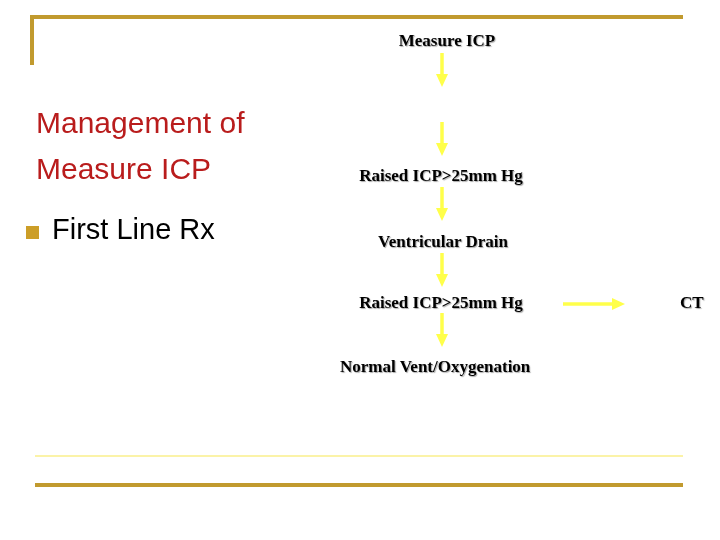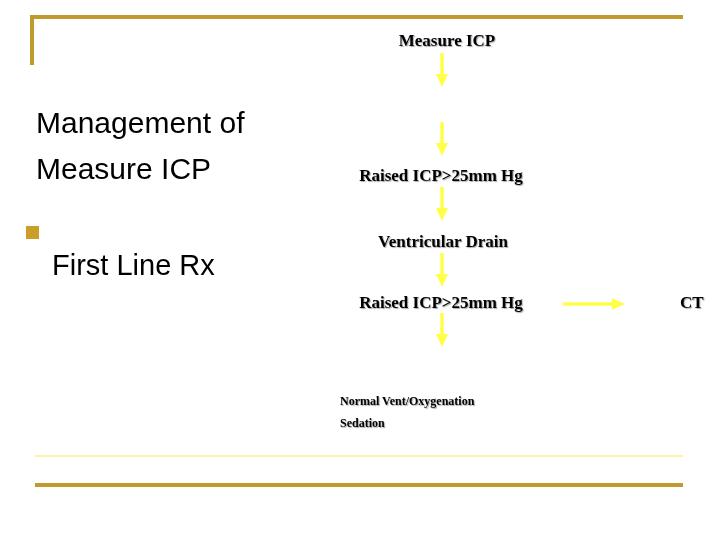--- a/index.html
+++ b/index.html
@@ -28,35 +28,34 @@
   }
   .bottom-gold-line {
     position: absolute; left: 35px; top: 483px;
     width: 648px; height: 4px; background: #C19A2E;
   }
 
   
   .title {
     position: absolute; left: 36px; top: 100px;
     font-size: 30px; line-height: 46px;
-    color: #000000;
+    color: #b91c1c;
     letter-spacing: 0px;
   }
 
   
   .bullet-marker {
     position: absolute; left: 26px; top: 226px;
     width: 13px; height: 13px; background: #CC9E28;
   }
   .bullet-text {
     position: absolute; left: 52px; top: 211px;
     width: 190px;
     font-size: 29px; line-height: 36px;
     color: #000000;
-    margin-top: 36px;
   }
 
   
   .fc-node {
     position: absolute;
     font-family: "Liberation Serif", serif;
     font-weight: bold;
     font-size: 17px;
     color: #000000;
     white-space: nowrap;
@@ -67,24 +66,23 @@
   .n-measure     { left: 447px; top: 31px;  }
   .n-maintain    { left: 442px; top: 102px; }
   .n-raised1     { left: 441px; top: 166px; }
   .n-ventricular { left: 443px; top: 232px; }
   .n-raised2     { left: 441px; top: 293px; }
   .n-ct          { left: 637px; top: 293px; margin-left: 43px; }
 
   .treatment {
     position: absolute; left: 340px; top: 356px;
     font-family: "Liberation Serif", serif;
-    font-weight: bold; font-size: 12px; line-height: 22px;
+    font-weight: bold; font-size: 17px; line-height: 22px;
     color: #000000;
     text-shadow: 1px 1px 1px #a9a9a9;
-    margin-top: 34px;
   }
 
   
   .arrow { position: absolute; }
   .a1 { left: 435px; top: 53px;  }
   .a2 { left: 435px; top: 122px; }
   .a3 { left: 435px; top: 187px; }
   .a4 { left: 435px; top: 253px; }
   .a5 { left: 435px; top: 313px; }
   .a-right { left: 563px; top: 297px; }
@@ -155,16 +153,15 @@
 
   <div class="arrow a5">
     <svg width="14" height="34" viewBox="0 0 14 34">
         <line x1="7" y1="0" x2="7" y2="23" stroke="#FFFF4A" stroke-width="3.5"></line>
         <polygon points="1,21 13,21 7,34" fill="#FFFF4A"></polygon>
       </svg>
   </div>
 
   <div class="treatment">
     <div>Normal Vent/Oxygenation</div>
-    <div>Sedation</div>
   </div>
 
 </div>
 
 </body></html>

